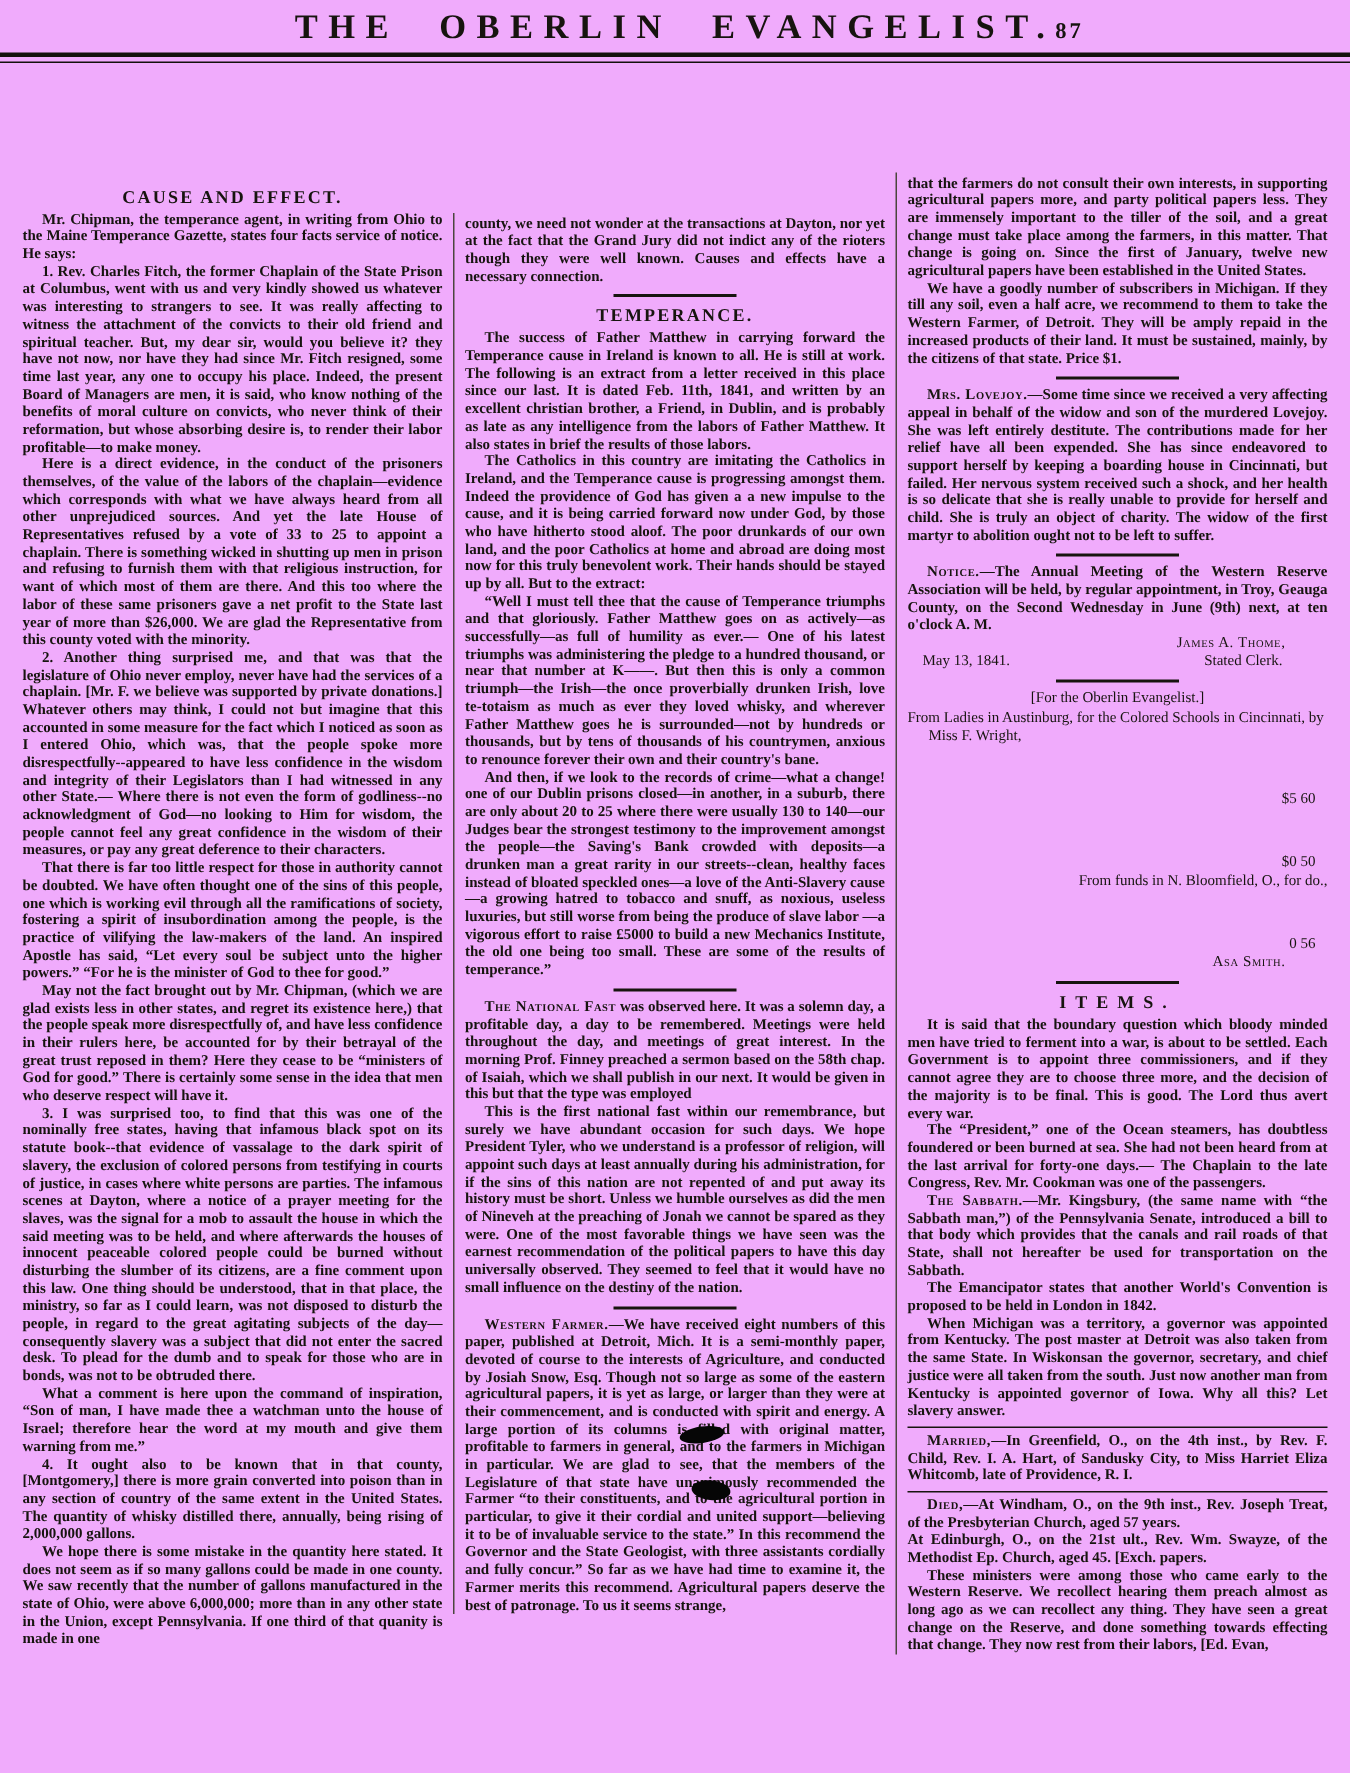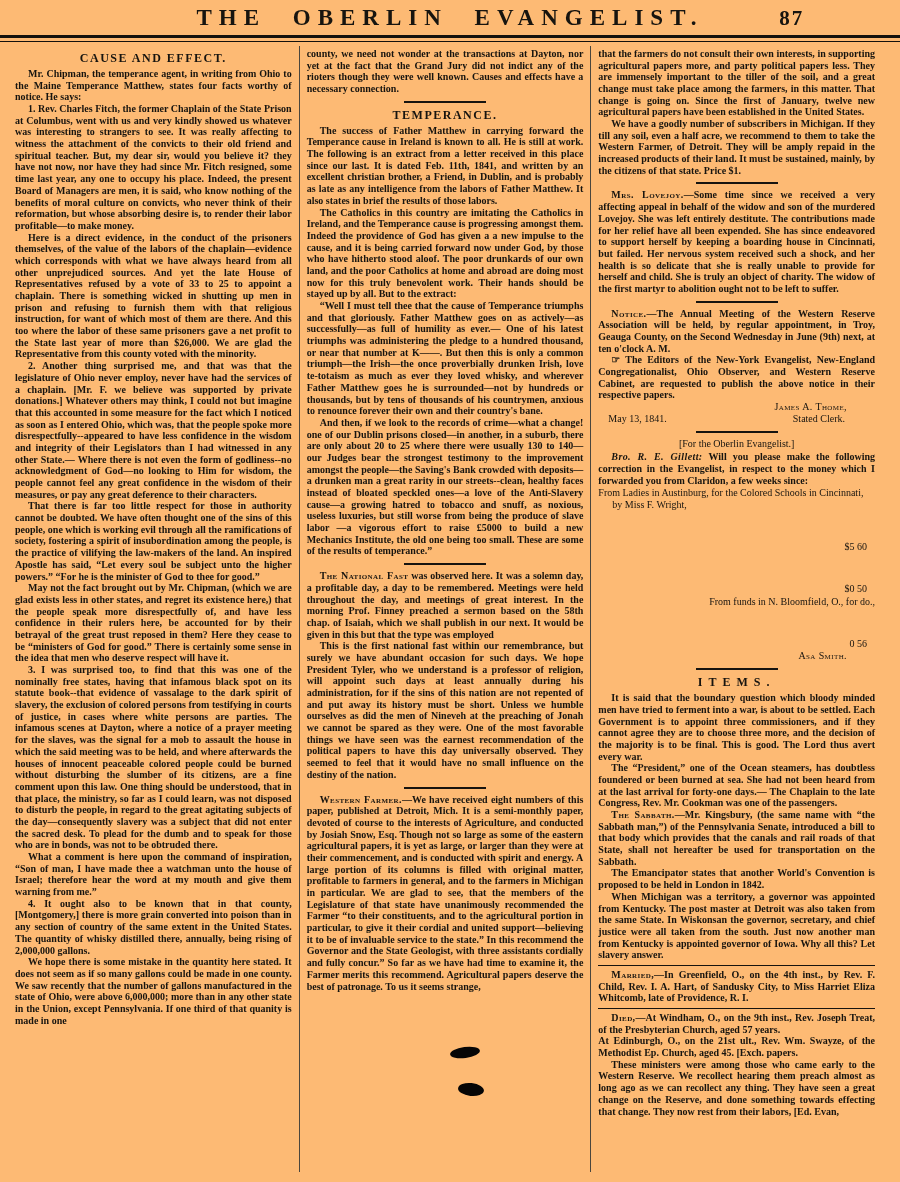--- a/index.html
+++ b/index.html
@@ -1,53 +1,54 @@
 <!DOCTYPE html>
 <html><head>
 <meta charset="utf-8">
 <style>
   html,body{margin:0;padding:0;background:#dedbd3;}
   .page{
     position:relative;
     width:900px;height:1182px;
     margin:0 auto;
-    background:#fdba74;
+    background:#f0abfc;
     color:#17140f;
     font-family:"Liberation Serif","DejaVu Serif",serif;
     font-size:10px;line-height:1.17;
     overflow:hidden;
     box-sizing:border-box;
   }
   header{padding-top:5px;}
   .masthead-row{
     display:grid;grid-template-columns:1fr auto 1fr;align-items:baseline;
     padding:0 14px;
   }
   h1.title{
     margin:0;grid-column:2;
     font-size:23px;font-weight:bold;
     letter-spacing:7px;word-spacing:14px;
     white-space:nowrap;
   }
   .page-number{
-    grid-column:3;text-align:center;
-    font-size:21px;font-weight:bold;letter-spacing:2px;
+    grid-column:3;text-align:left;
+    font-size:15px;font-weight:bold;letter-spacing:2px;
     padding-right:6px;
   }
   .double-rule{
     margin-top:3px;
     border-top:3px solid #14110c;
     border-bottom:1px solid #14110c;
     height:3px;
   }
   main.columns{
     display:flex;
-    padding:4px 18px 0 8px;
+    padding:4px 8px 0 8px;
     box-sizing:border-box;
     height:1130px;
+    align-items:center;
   }
   section.col{
     flex:1 1 0;
     padding:2px 7px 0 7px;
     box-sizing:border-box;
     position:relative;
     overflow:hidden;
   }
   section.col + section.col{border-left:1px solid #4a463d;}
   h2.bh{
@@ -106,21 +107,21 @@
     <div class="masthead-row">
       <div></div>
       <h1 class="title">THE OBERLIN EVANGELIST.</h1>
       <div class="page-number">87</div>
     </div>
     <div class="double-rule"></div>
   </header>
   <main class="columns">
     <section class="col">
         <h2 class="bh">CAUSE AND EFFECT.</h2>
-        <p class="para">Mr. Chipman, the temperance agent, in writing from Ohio to the Maine Temperance Matthew, states four facts worthy of notice.  He says:</p>
+        <p class="para">Mr. Chipman, the temperance agent, in writing from Ohio to the Maine Temperance Gazette, states four facts service of notice.  He says:</p>
         <p class="para">1. Rev. Charles Fitch, the former Chaplain of the State Prison at Columbus, went with us and very kindly showed us whatever was interesting to strangers to see.  It was really affecting to witness the attachment of the convicts to their old friend and spiritual teacher.  But, my dear sir, would you believe it? they have not now, nor have they had since Mr. Fitch resigned, some time last year, any one to occupy his place.  Indeed, the present Board of Managers are men, it is said, who know nothing of the benefits of moral culture on convicts, who never think of their reformation, but whose absorbing desire is, to render their labor profitable—to make money.</p>
         <p class="para">Here is a direct evidence, in the conduct of the prisoners themselves, of the value of the labors of the chaplain—evidence which corresponds with what we have always heard from all other unprejudiced sources.  And yet the late House of Representatives refused by a vote of 33 to 25 to appoint a chaplain.  There is something wicked in shutting up men in prison and refusing to furnish them with that religious instruction, for want of which most of them are there.  And this too where the labor of these same prisoners gave a net profit to the State last year of more than $26,000.  We are glad the Representative from this county voted with the minority.</p>
         <p class="para">2. Another thing surprised me, and that was that the legislature of Ohio never employ, never have had the services of a chaplain.  [Mr. F. we believe was supported by private donations.]  Whatever others may think, I could not but imagine that this accounted in some measure for the fact which I noticed as soon as I entered Ohio, which was, that the people spoke more disrespectfully--appeared to have less confidence in the wisdom and integrity of their Legislators than I had witnessed in any other State.— Where there is not even the form of godliness--no acknowledgment of God—no looking to Him for wisdom, the people cannot feel any great confidence in the wisdom of their measures, or pay any great deference to their characters.</p>
         <p class="para">That there is far too little respect for those in authority cannot be doubted.  We have often thought one of the sins of this people, one which is working evil through all the ramifications of society, fostering a spirit of insubordination among the people, is the practice of vilifying the law-makers of the land.  An inspired Apostle has said, “Let every soul be subject unto the higher powers.”  “For he is the minister of God to thee for good.”</p>
         <p class="para">May not the fact brought out by Mr. Chipman, (which we are glad exists less in other states, and regret its existence here,) that the people speak more disrespectfully of, and have less confidence in their rulers here, be accounted for by their betrayal of the great trust reposed in them?  Here they cease to be “ministers of God for good.”  There is certainly some sense in the idea that men who deserve respect will have it.</p>
         <p class="para">3. I was surprised too, to find that this was one of the nominally free states, having that infamous black spot on its statute book--that evidence of vassalage to the dark spirit of slavery, the exclusion of colored persons from testifying in courts of justice, in cases where white persons are parties.  The infamous scenes at Dayton, where a notice of a prayer meeting for the slaves, was the signal for a mob to assault the house in which the said meeting was to be held, and where afterwards the houses of innocent peaceable colored people could be burned without disturbing the slumber of its citizens, are a fine comment upon this law.  One thing should be understood, that in that place, the ministry, so far as I could learn, was not disposed to disturb the people, in regard to the great agitating subjects of the day—consequently slavery was a subject that did not enter the sacred desk.  To plead for the dumb and to speak for those who are in bonds, was not to be obtruded there.</p>
         <p class="para">What a comment is here upon the command of inspiration, “Son of man, I have made thee a watchman unto the house of Israel; therefore hear the word at my mouth and give them warning from me.”</p>
         <p class="para">4. It ought also to be known that in that county, [Montgomery,] there is more grain converted into poison than in any section of country of the same extent in the United States.  The quantity of whisky distilled there, annually, being rising of 2,000,000 gallons.</p>
         <p class="para">We hope there is some mistake in the quantity here stated.  It does not seem as if so many gallons could be made in one county.  We saw recently that the number of gallons manufactured in the state of Ohio, were above 6,000,000; more than in any other state in the Union, except Pennsylvania.  If one third of that quanity is made in one</p>
       </section>
@@ -140,29 +141,27 @@
         <div class="divider"></div>
         <p class="para"><span class="lead">Western Farmer.</span>—We have received eight numbers of this paper, published at Detroit, Mich.  It is a semi-monthly paper, devoted of course to the interests of Agriculture, and conducted by Josiah Snow, Esq.  Though not so large as some of the eastern agricultural papers, it is yet as large, or larger than they were at their commencement, and is conducted with spirit and energy.  A large portion of its columns is filled with original matter, profitable to farmers in general, and to the farmers in Michigan in particular.  We are glad to see, that the members of the Legislature of that state have unanimously recommended the Farmer “to their constituents, and to the agricultural portion in particular, to give it their cordial and united support—believing it to be of invaluable service to the state.”  In this recommend the Governor and the State Geologist, with three assistants cordially and fully concur.”  So far as we have had time to examine it, the Farmer merits this recommend.  Agricultural papers deserve the best of patronage.  To us it seems strange,</p>
       </section>
     <section class="col">
         <p class="para ni">that the farmers do not consult their own interests, in supporting agricultural papers more, and party political papers less.  They are immensely important to the tiller of the soil, and a great change must take place among the farmers, in this matter.  That change is going on.  Since the first of January, twelve new agricultural papers have been established in the United States.</p>
         <p class="para">We have a goodly number of subscribers in Michigan.  If they till any soil, even a half acre, we recommend to them to take the Western Farmer, of Detroit.  They will be amply repaid in the increased products of their land.  It must be sustained, mainly, by the citizens of that state.  Price $1.</p>
         <div class="divider"></div>
         <p class="para"><span class="lead">Mrs. Lovejoy.</span>—Some time since we received a very affecting appeal in behalf of the widow and son of the murdered Lovejoy.  She was left entirely destitute.  The contributions made for her relief have all been expended.  She has since endeavored to support herself by keeping a boarding house in Cincinnati, but failed.  Her nervous system received such a shock, and her health is so delicate that she is really unable to provide for herself and child.  She is truly an object of charity.  The widow of the first martyr to abolition ought not to be left to suffer.</p>
         <div class="divider"></div>
         <p class="para"><span class="lead">Notice.</span>—The Annual Meeting of the Western Reserve Association will be held, by regular appointment, in Troy, Geauga County, on the Second Wednesday in June (9th) next, at ten o'clock A. M.</p>
-        <p class="para">☞ The Editors of the New-York Evangelist, New-England Congregationalist, Ohio Observer, and Western Reserve Cabinet, are requested to publish the above notice in their respective papers.</p>
         <div class="sig">James A. Thome,</div>
         <div class="dateline">
           <span>May 13, 1841.</span>
           <span class="it">Stated Clerk.</span>
         </div>
         <div class="divider"></div>
         <div class="centerline">[For the Oberlin Evangelist.]</div>
-        <p class="para"><span class="lead it">Bro. R. E. Gillett:</span> Will you please make the following correction in the Evangelist, in respect to the money which I forwarded you from Claridon, a few weeks since:</p>
         <div class="money">
           <span class="mtext">From Ladies in Austinburg, for the Colored Schools in Cincinnati, by Miss F. Wright,</span>
           <span class="mamt">$5 60</span>
         </div>
         <div class="money">
           <span class="mamt">$0 50</span>
         </div>
         <div class="money">
           <span class="mtext">From funds in N. Bloomfield, O., for do.,</span>
           <span class="mamt">0 56</span>

